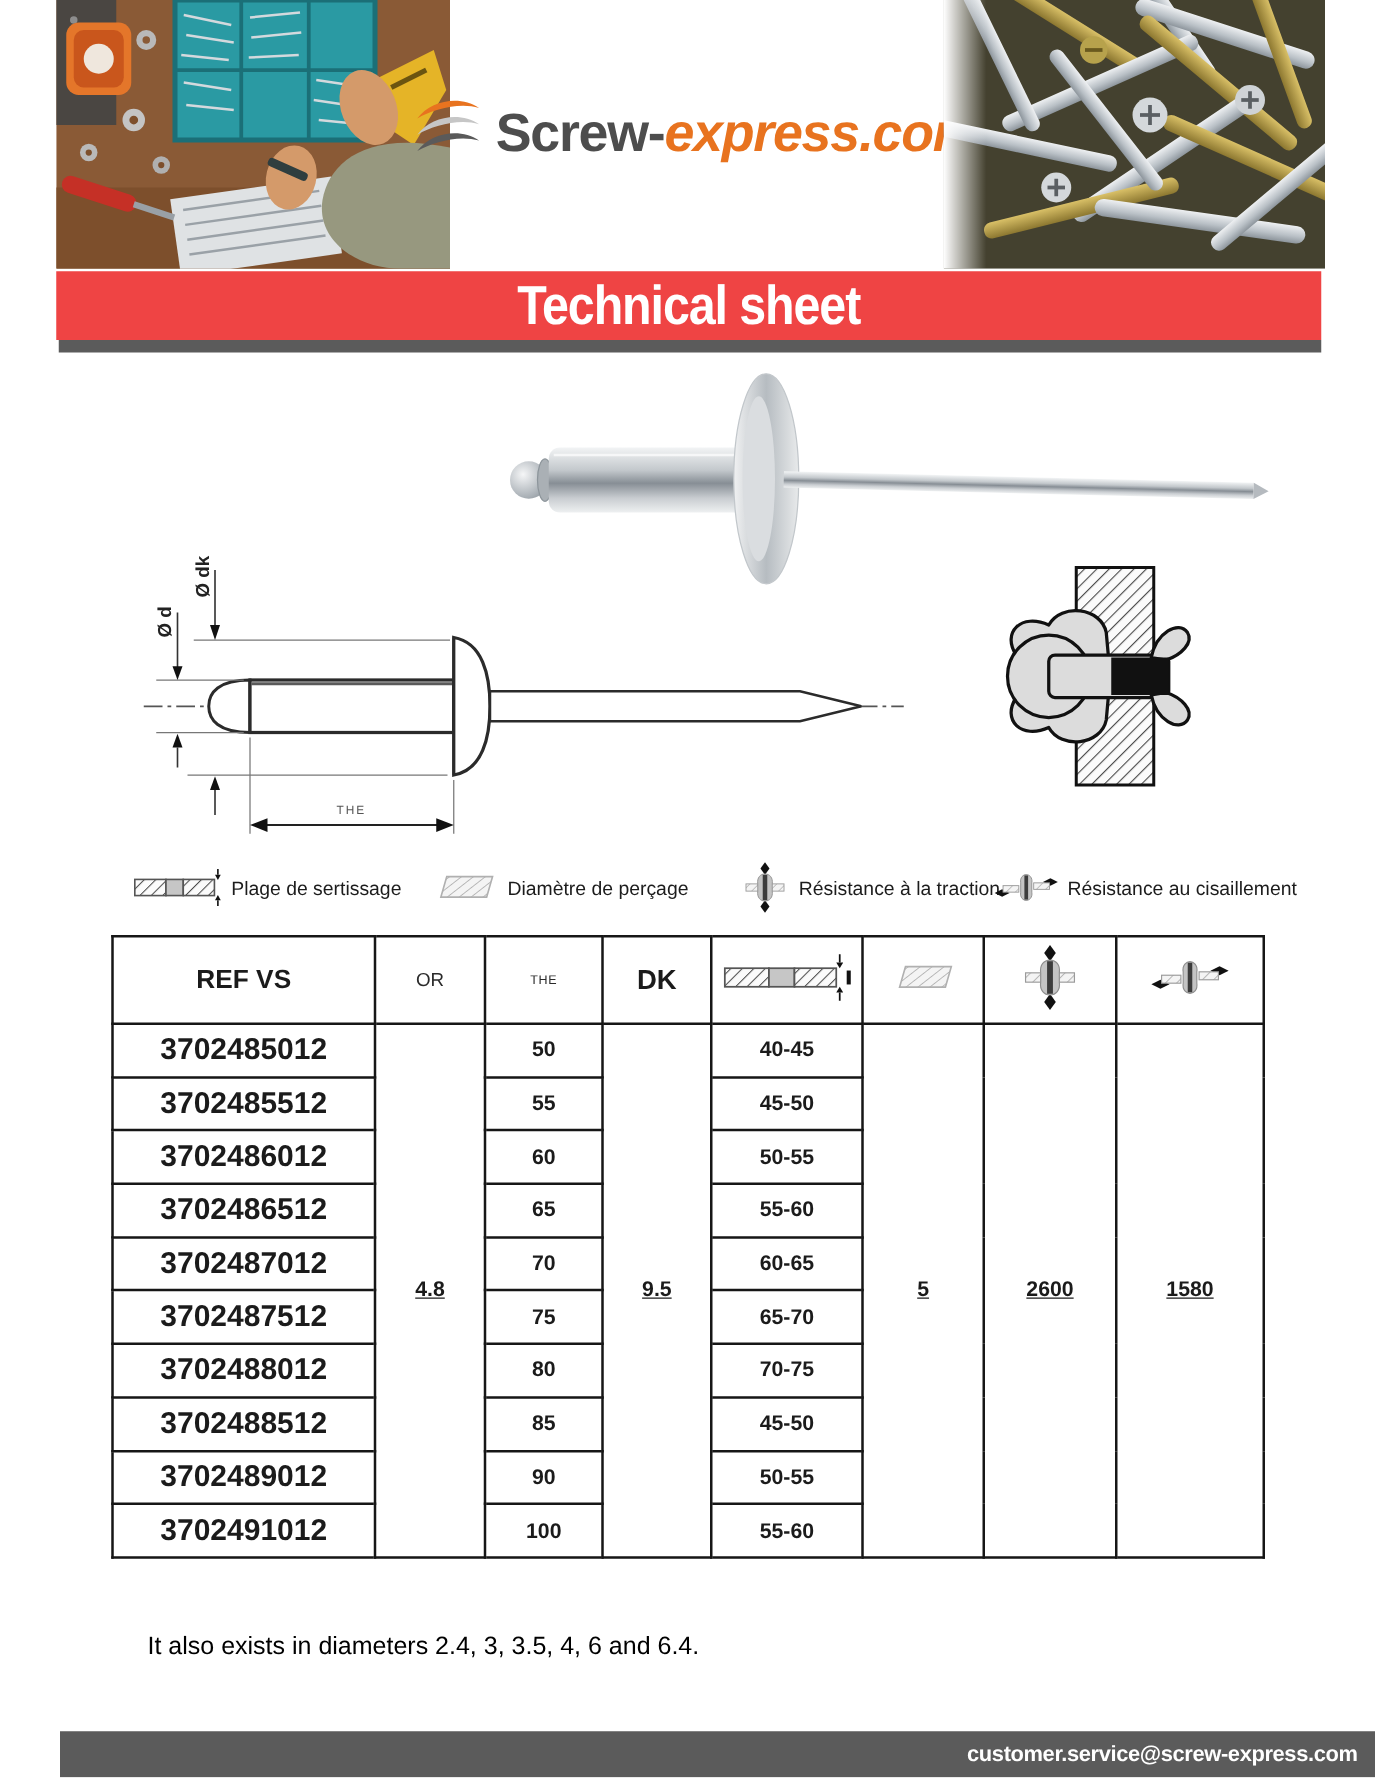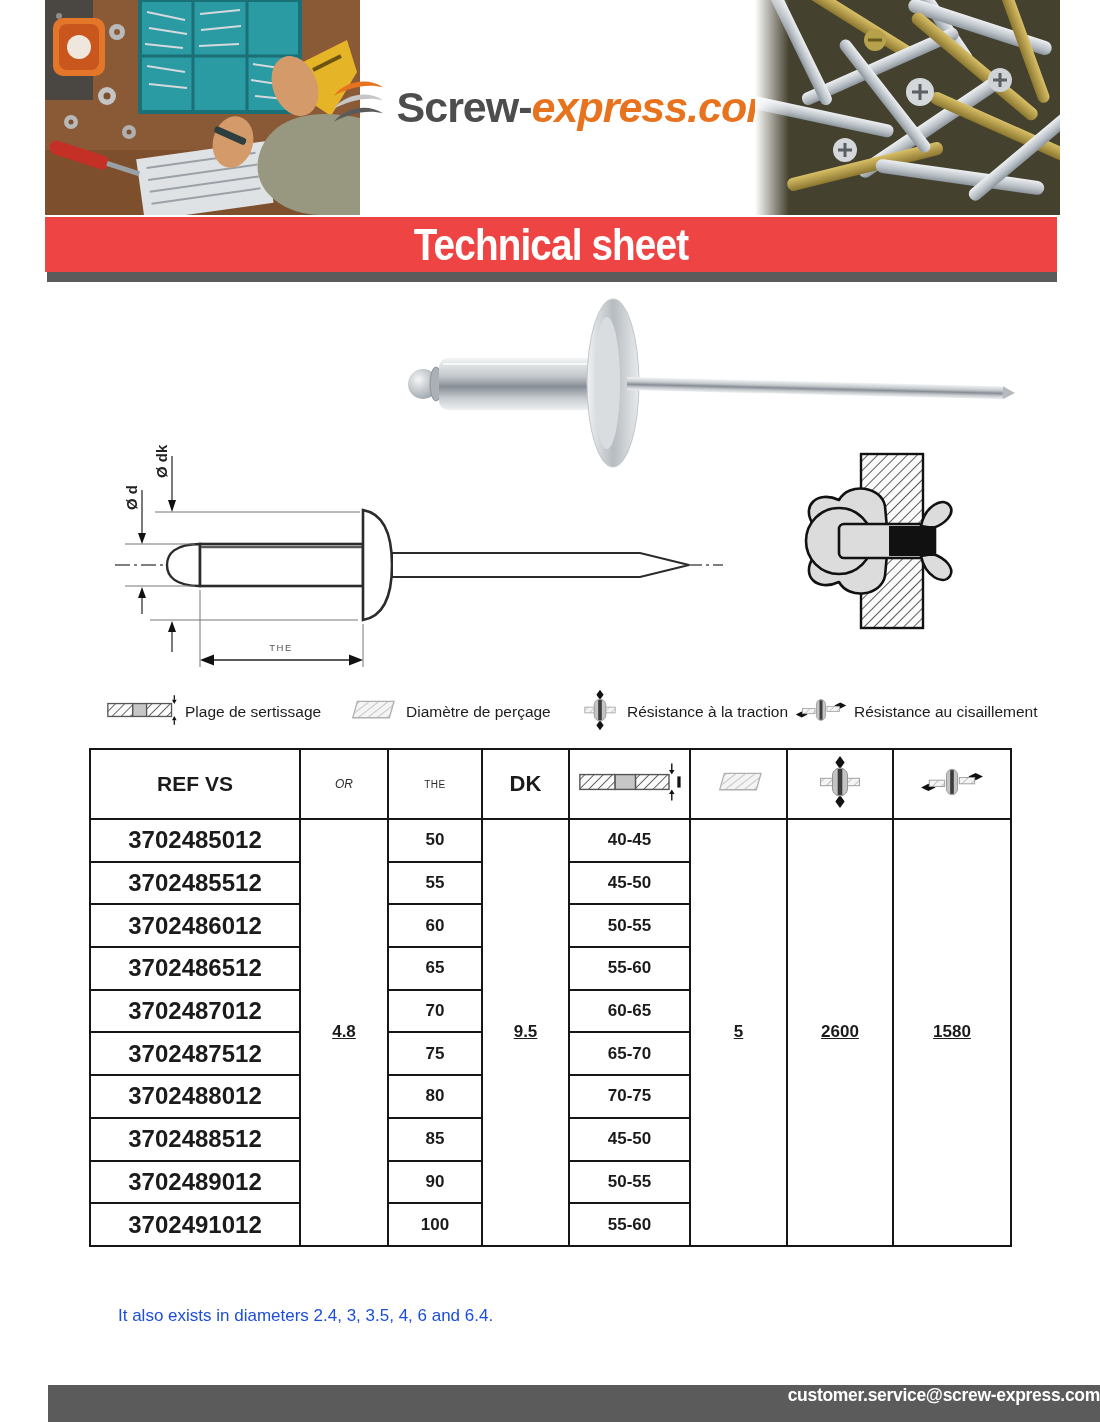--- a/index.html
+++ b/index.html
@@ -30,31 +30,31 @@
   .legend{left:0;top:692px;width:1100px;height:40px;}
   .legend-item{position:absolute;top:0;display:flex;align-items:center;gap:7px;height:40px;}
   .legend-item .lbl{font-size:15.5px;color:#1c1c1c;font-weight:500;white-space:nowrap;}
 
   
   table.spec{position:absolute;left:89px;top:748px;border-collapse:collapse;table-layout:fixed;background:#fff;}
   table.spec td,table.spec th{border:2px solid #161616;text-align:center;vertical-align:middle;padding:0;}
   tr.hdr{height:70px;}
   tr.row{height:42.7px;}
   .h-ref{font-size:21px;font-weight:bold;}
-  .h-or{font-size:12px;font-weight:500;color:#2a2a2a;font-style:italic;}
+  .h-or{font-size:15px;font-weight:500;color:#2a2a2a;}
   .h-the{font-size:10px;font-weight:500;letter-spacing:.5px;color:#2a2a2a;}
   .h-dk{font-size:22px;font-weight:bold;}
   td.ref{font-size:24px;font-weight:bold;}
   td.val{font-size:17px;font-weight:bold;}
   td.merged{font-size:17px;font-weight:bold;text-decoration:underline;}
 
-  .note{left:118px;top:1266px;font-size:17px;color:#1d4ed8;margin-top:40px;}
+  .note{left:118px;top:1266px;font-size:20px;color:#000000;margin-top:40px;}
 
   .footer-bar{left:48px;top:1385px;width:1052px;height:37px;background:#5b5b5b;color:#fff;
-              display:flex;justify-content:flex-end;box-sizing:border-box;}
+              display:flex;align-items:center;justify-content:flex-end;padding-right:14px;box-sizing:border-box;}
   .footer-bar span{font-size:17.5px;font-weight:bold;letter-spacing:-.3px;}
 </style>
 </head>
 <body>
 
 <svg width="0" height="0" style="position:absolute" aria-hidden="true">
   <defs>
     <pattern id="hatchDark" width="7" height="7" patternUnits="userSpaceOnUse" patternTransform="rotate(45)">
       <rect width="7" height="7" fill="#fbfbfb"></rect>
         <line x1="0" y1="0" x2="0" y2="7" stroke="#4a4a4a" stroke-width="1.8"></line>
@@ -296,21 +296,21 @@
       <span class="lbl">Plage de sertissage</span>
     </div>
     <div class="legend-item" style="left:345px">
       <span>
         <svg width="54" height="26" viewBox="0 0 56 26">
           <rect x="14" y="4" width="38" height="17" fill="url(#hatchLight)" stroke="#b0b0b0" stroke-width="1.4" transform="skewX(-16)"></rect>
         </svg>
       </span>
       <span class="lbl">Diamètre de perçage</span>
     </div>
-    <div class="legend-item" style="left:580px">
+    <div class="legend-item" style="left:592px">
       <span>
         <svg width="40" height="42" viewBox="0 0 44 58">
           <path d="M22,1 L27,8 L22,15 L17,8 Z" fill="#111"></path>
           <path d="M22,43 L27,50 L22,57 L17,50 Z" fill="#111"></path>
           <rect x="1" y="25" width="14" height="8" fill="url(#hatchLight)" stroke="#9a9a9a"></rect>
           <rect x="29" y="25" width="14" height="8" fill="url(#hatchLight)" stroke="#9a9a9a"></rect>
           <path d="M14,25 C13,18 17,14 22,14 C27,14 31,18 30,25 L30,33 C31,40 27,44 22,44 C17,44 13,40 14,33 Z" fill="#c4c4c4" stroke="#8f8f8f"></path>
           <rect x="19.5" y="15" width="5" height="28" fill="#3c3c3c"></rect>
         </svg>
       </span>

